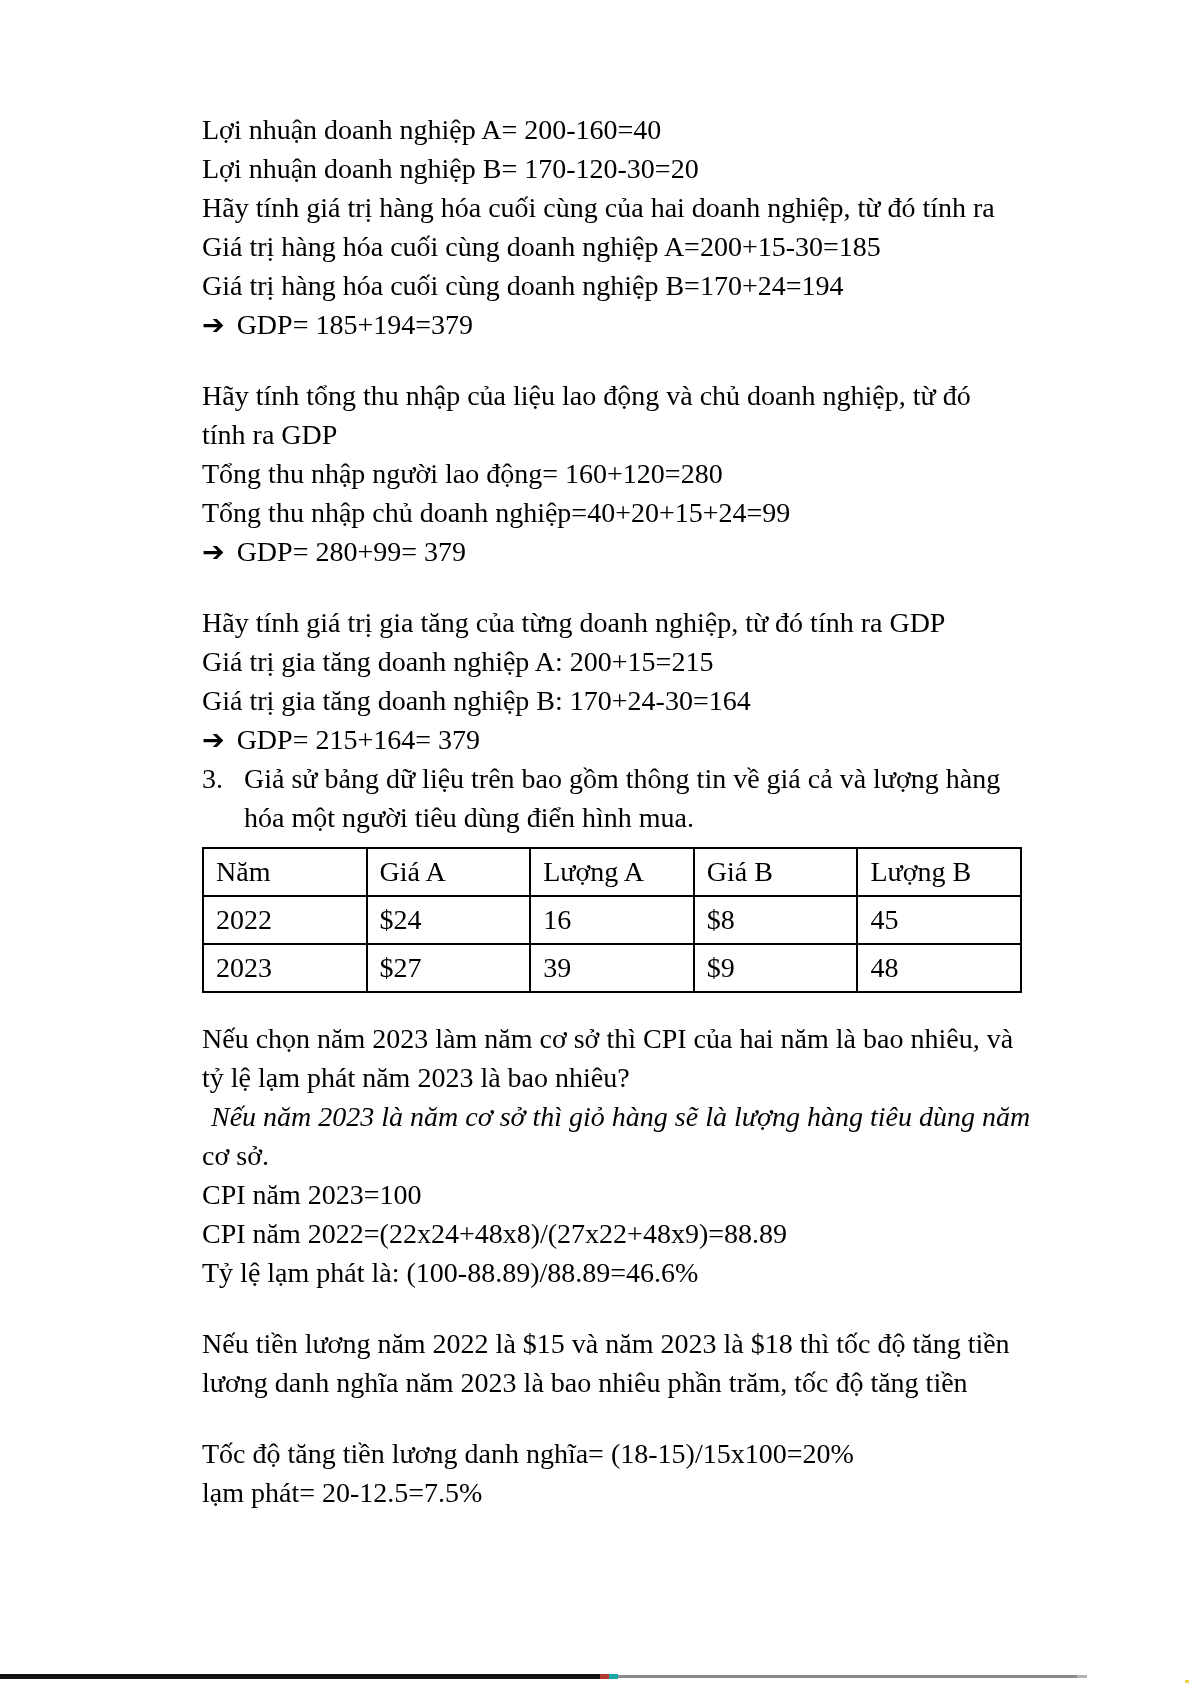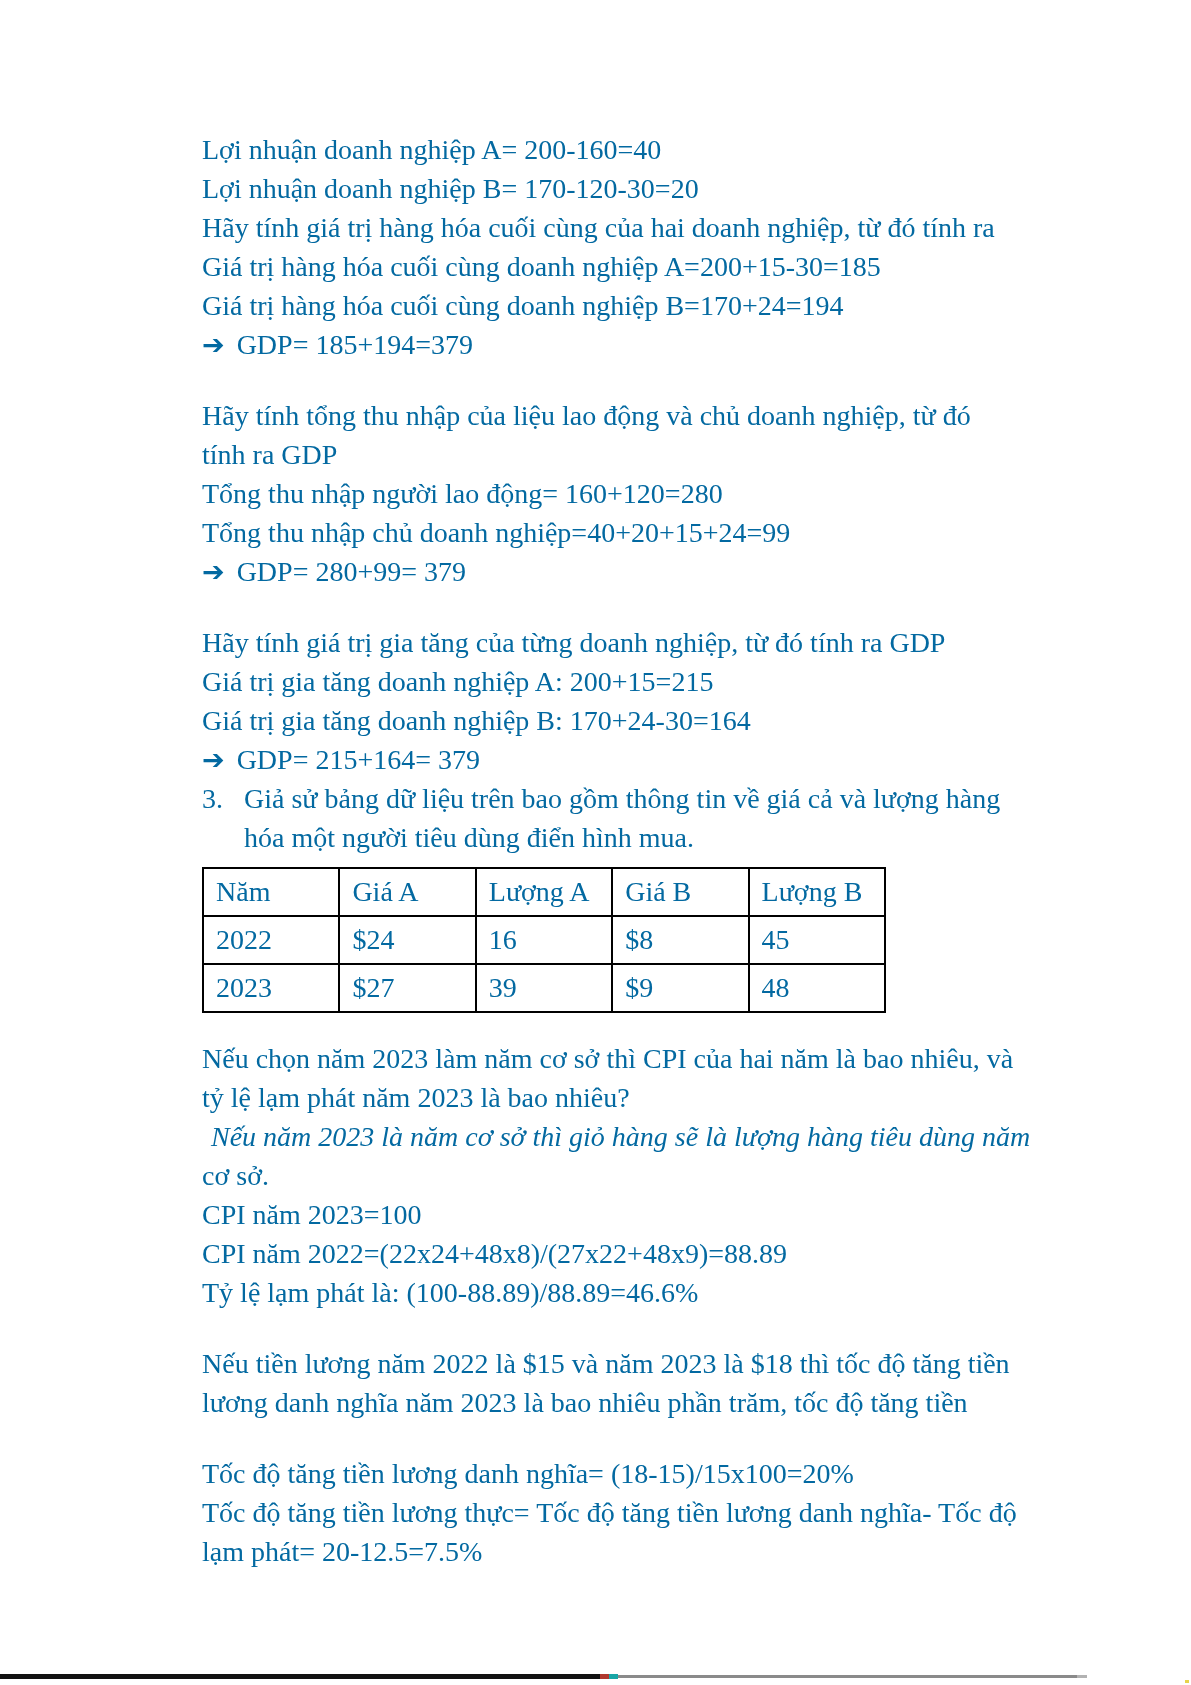--- a/index.html
+++ b/index.html
@@ -1,30 +1,30 @@
 <!DOCTYPE html>
 <html><head>
 <meta charset="utf-8">
 <style>
   html,body{margin:0;padding:0;}
   body{background:#ffffff;font-family:"Liberation Serif","DejaVu Serif",serif;}
   .page{position:relative;width:1191px;height:1685px;background:#ffffff;overflow:hidden;}
-  .content{position:absolute;left:202px;top:130px;width:830px;color:#0369a1;
+  .content{position:absolute;left:202px;top:110px;width:830px;color:#000000;
            font-size:28px;line-height:39px;}
   .line{white-space:nowrap;}
   .sp{padding-left:9px;font-style:italic;}
   .block{margin:0;}
   .mb{margin-bottom:32px;}
   .arrow-line{display:flex;align-items:baseline;}
   .arrow{font-family:"DejaVu Sans",sans-serif;font-weight:bold;font-size:27px;
          margin-right:12px;line-height:39px;}
   .list-item{display:flex;}
   .list-num{width:42px;flex:0 0 42px;}
   .li-lines{flex:1;}
-  table.data{border-collapse:collapse;table-layout:fixed;width:684px;margin:10px 0 26px 0;}
+  table.data{border-collapse:collapse;table-layout:fixed;width:820px;margin:10px 0 26px 0;}
   table.data th, table.data td{
     border:2px solid #000000;font-weight:normal;text-align:left;
     font-size:28px;line-height:30px;padding:6px 4px 6px 12px;height:34px;
     overflow:hidden;white-space:nowrap;}
   
   .bottom-bar{position:absolute;left:0;top:1674px;width:1191px;height:8px;}
   .seg{position:absolute;top:0;}
   .seg-played{left:0;width:600px;height:5px;background:#121212;}
   .seg-red{left:600px;width:9px;height:5px;background:#b0392f;}
   .seg-teal{left:609px;width:9px;height:5px;background:#18a6a6;}
@@ -115,21 +115,20 @@
       <div class="line">Tỷ lệ lạm phát là: (100-88.89)/88.89=46.6%</div>
     </div>
 
     <div class="block mb">
       <div class="line">Nếu tiền lương năm 2022 là $15 và năm 2023 là $18 thì tốc độ tăng tiền</div>
       <div class="line">lương danh nghĩa năm 2023 là bao nhiêu phần trăm, tốc độ tăng tiền</div>
     </div>
 
     <div class="block">
       <div class="line">Tốc độ tăng tiền lương danh nghĩa= (18-15)/15x100=20%</div>
-      <div class="line">Tốc độ tăng tiền lương thực= Tốc độ tăng tiền lương danh nghĩa- Tốc độ</div>
       <div class="line">lạm phát= 20-12.5=7.5%</div>
     </div>
 
   </div>
 
   <div class="bottom-bar">
     <div class="seg seg-played"></div>
     <div class="seg seg-red"></div>
     <div class="seg seg-teal"></div>
     <div class="seg seg-track"></div>

